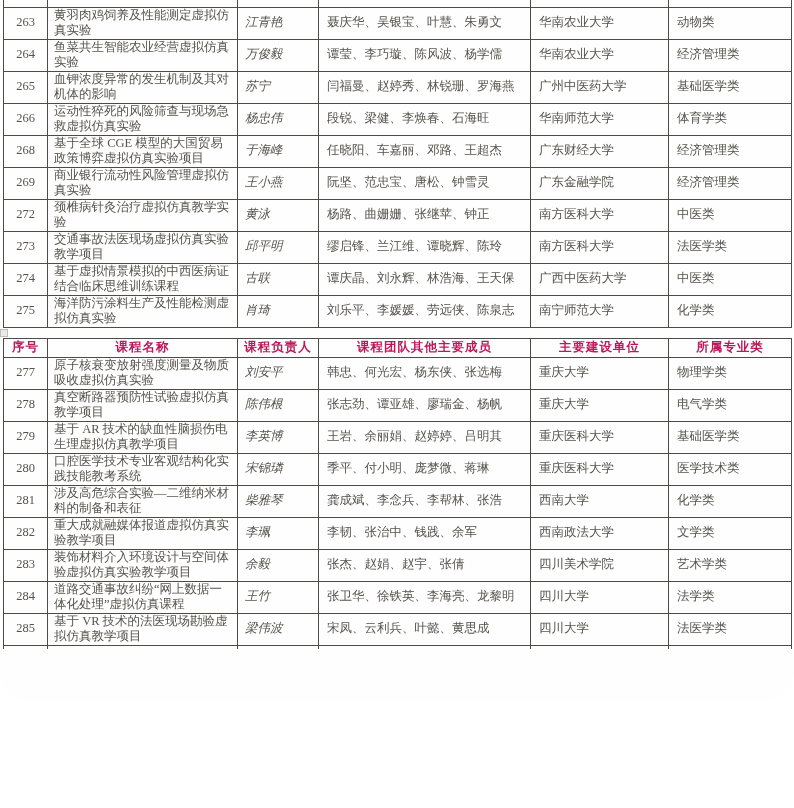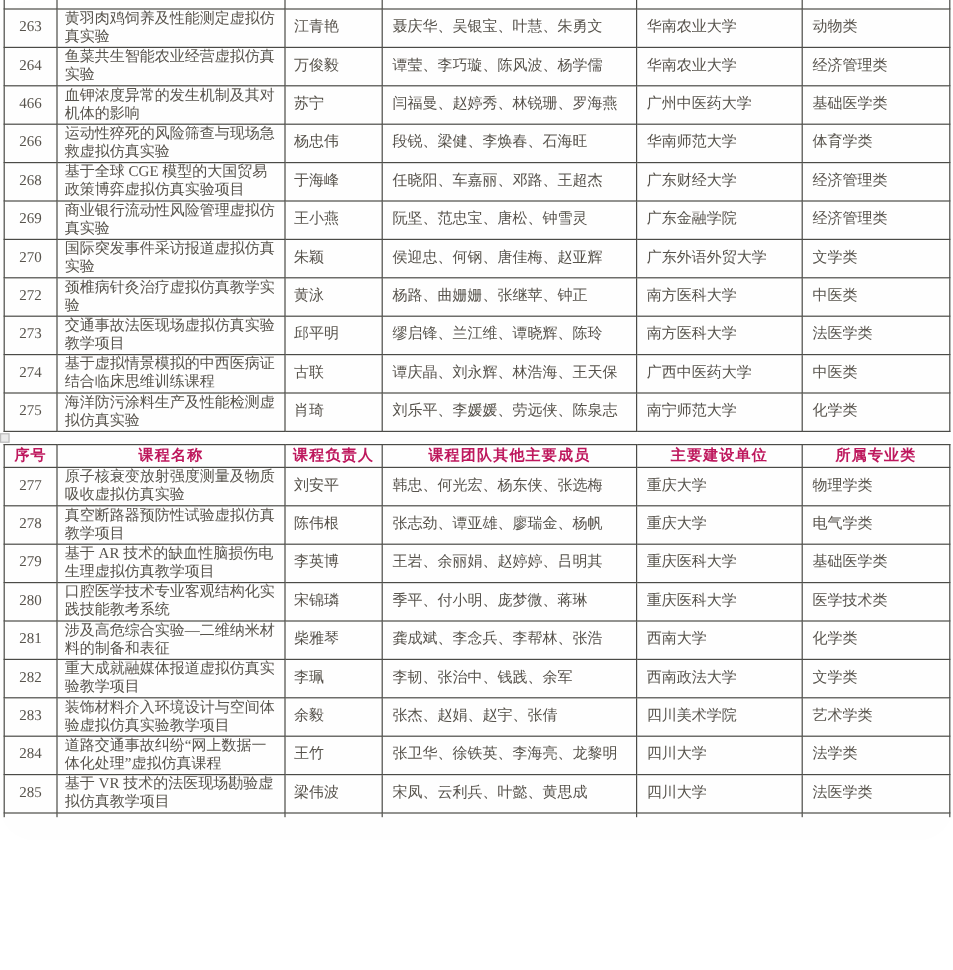--- a/index.html
+++ b/index.html
@@ -10,21 +10,21 @@
         font-size:12.5px;line-height:15.5px;color:#57534c;
         word-break:break-all;box-sizing:border-box;}
   th{font-weight:bold;color:#be185d;text-align:center;height:19px;padding:0 2px;
      letter-spacing:1px;font-size:12.5px;}
   .t1 td{height:32px;}
   .t2 td{height:32px;}
   tr.partial-top td{height:7px;border-top:none;padding:0;}
   tr.partial-bottom td{height:4px;border-bottom:none;padding:0;}
   .c-num{text-align:center;padding:0 1px;}
   .c-name{padding:0 3px 0 6px;}
-  .c-leader{padding:0 2px 0 7px;}
+  .c-leader{padding:0 2px 0 7px;font-style:italic;}
   .c-members{padding:0 2px 0 8px;}
   .c-unit{padding:0 2px 0 8px;}
   .c-category{padding:0 2px 0 8px;}
   .gap{position:relative;height:10px;}
   .gap-artifact{position:absolute;left:0;top:1px;width:8px;height:8px;
                 background:#eaeaea;border:1px solid #bdbdbd;box-sizing:border-box;}
 </style>
 </head>
 <body>
 
@@ -60,21 +60,21 @@
         </tr>
         <tr>
           <td class="c-num">264</td>
           <td class="c-name">鱼菜共生智能农业经营虚拟仿真实验</td>
           <td class="c-leader">万俊毅</td>
           <td class="c-members">谭莹、李巧璇、陈风波、杨学儒</td>
           <td class="c-unit">华南农业大学</td>
           <td class="c-category">经济管理类</td>
         </tr>
         <tr>
-          <td class="c-num">466</td>
+          <td class="c-num">265</td>
           <td class="c-name">血钾浓度异常的发生机制及其对机体的影响</td>
           <td class="c-leader">苏宁</td>
           <td class="c-members">闫福曼、赵婷秀、林锐珊、罗海燕</td>
           <td class="c-unit">广州中医药大学</td>
           <td class="c-category">基础医学类</td>
         </tr>
         <tr>
           <td class="c-num">266</td>
           <td class="c-name">运动性猝死的风险筛查与现场急救虚拟仿真实验</td>
           <td class="c-leader">杨忠伟</td>
@@ -90,28 +90,20 @@
           <td class="c-unit">广东财经大学</td>
           <td class="c-category">经济管理类</td>
         </tr>
         <tr>
           <td class="c-num">269</td>
           <td class="c-name">商业银行流动性风险管理虚拟仿真实验</td>
           <td class="c-leader">王小燕</td>
           <td class="c-members">阮坚、范忠宝、唐松、钟雪灵</td>
           <td class="c-unit">广东金融学院</td>
           <td class="c-category">经济管理类</td>
-        </tr>
-        <tr>
-          <td class="c-num">270</td>
-          <td class="c-name">国际突发事件采访报道虚拟仿真实验</td>
-          <td class="c-leader">朱颖</td>
-          <td class="c-members">侯迎忠、何钢、唐佳梅、赵亚辉</td>
-          <td class="c-unit">广东外语外贸大学</td>
-          <td class="c-category">文学类</td>
         </tr>
         <tr>
           <td class="c-num">272</td>
           <td class="c-name">颈椎病针灸治疗虚拟仿真教学实验</td>
           <td class="c-leader">黄泳</td>
           <td class="c-members">杨路、曲姗姗、张继苹、钟正</td>
           <td class="c-unit">南方医科大学</td>
           <td class="c-category">中医类</td>
         </tr>
         <tr>

